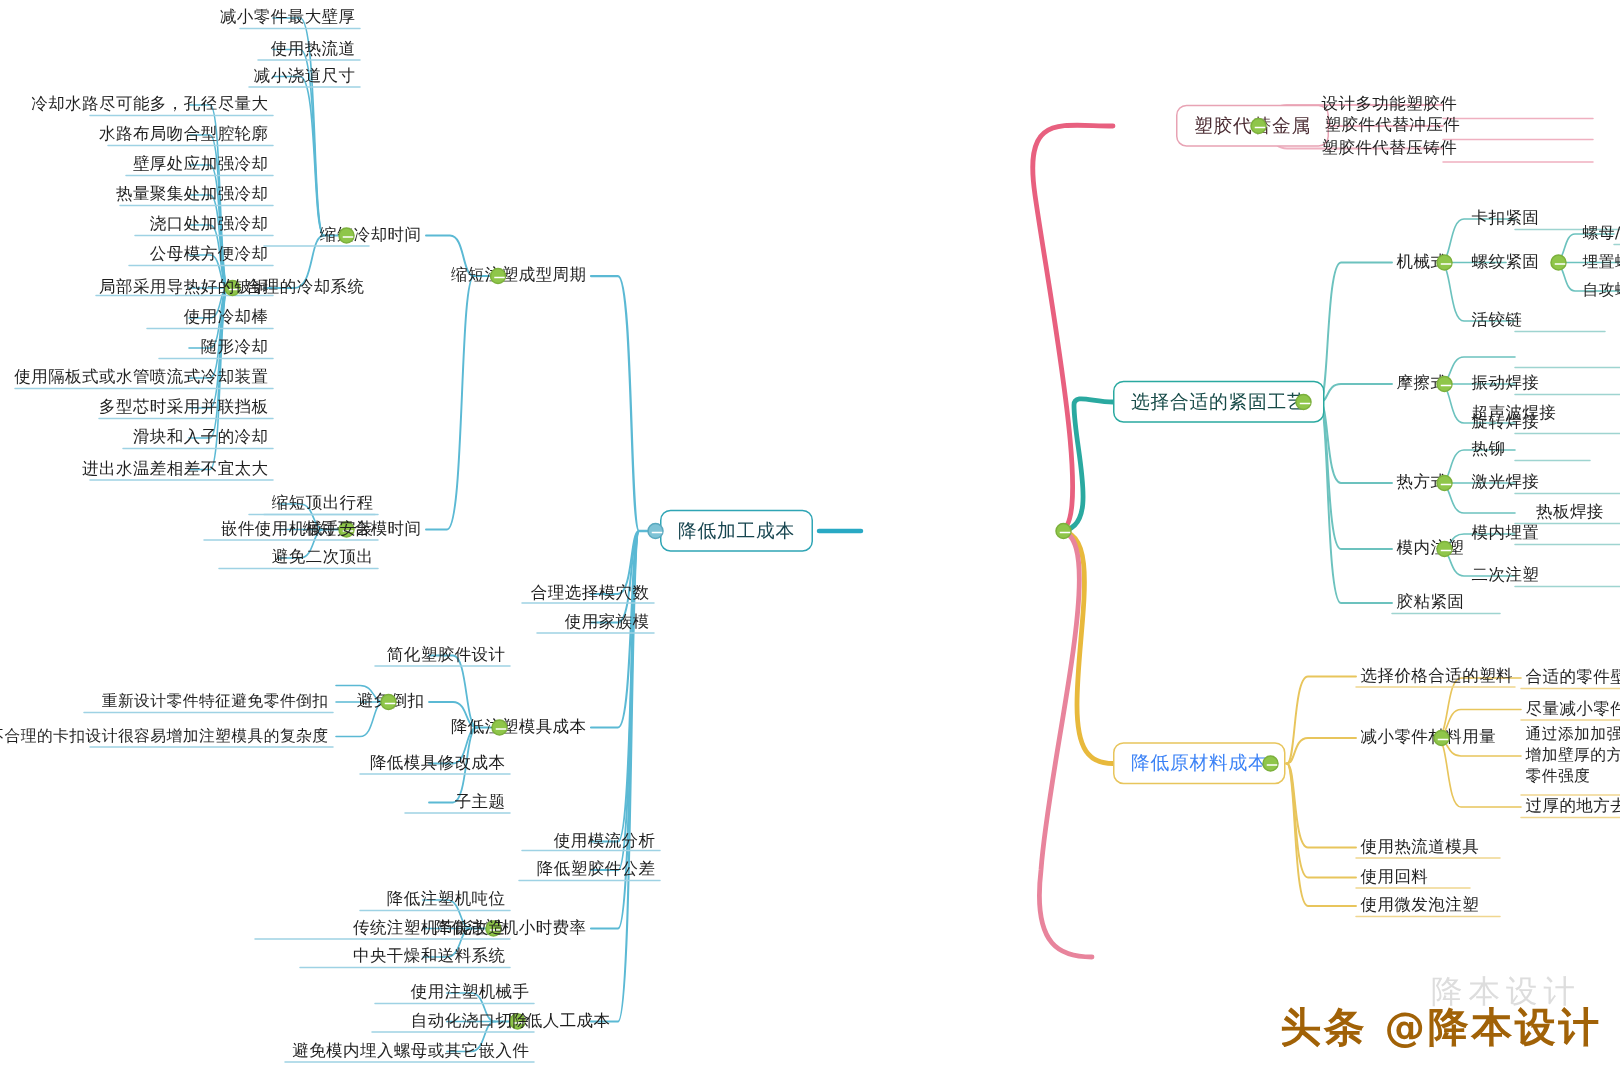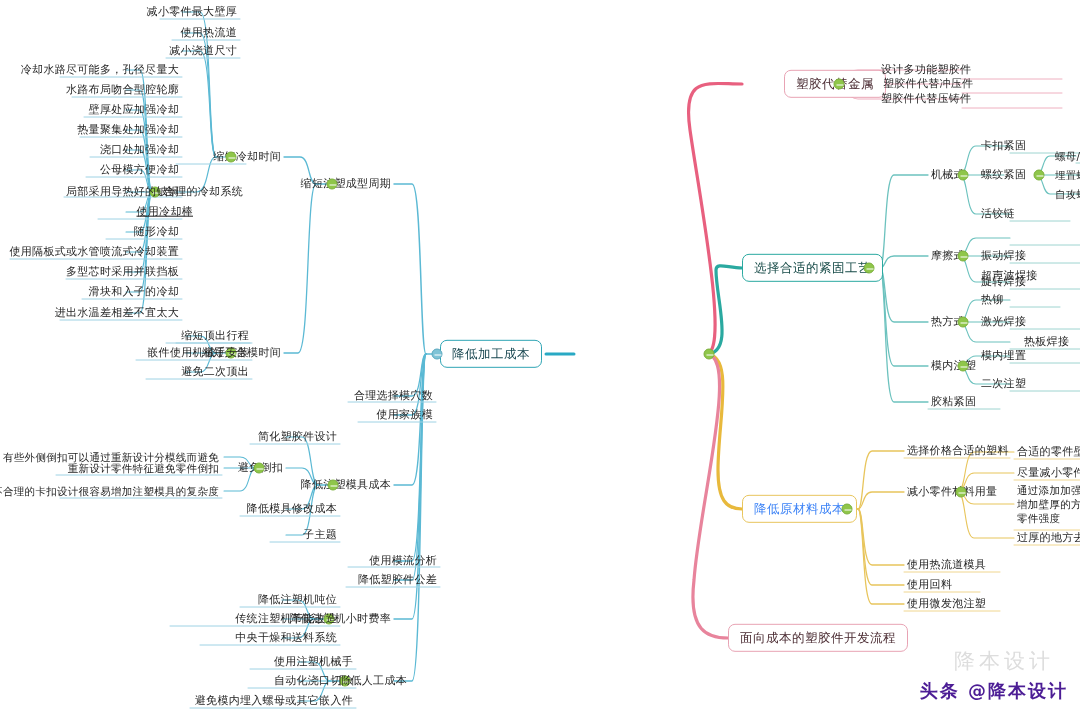--- a/index.html
+++ b/index.html
@@ -26,22 +26,22 @@
   .leaf.wrap{white-space:normal;width:118px;line-height:1.35;}
   .r{text-align:left;}
   .l{text-align:right;transform:translate(-100%,-50%);}
   
   .toggle{position:absolute;width:11px;height:11px;border-radius:50%;
           transform:translate(-50%,-50%);box-sizing:border-box;}
   .toggle::after{content:"";position:absolute;left:2px;top:4.5px;
                  width:7px;height:1.5px;background:#ffffff;}
   .tg-green{background:#8fc64a;border:1px solid #7cb03c;}
   .tg-cyan{background:#7fc3d6;border:1px solid #5aa9bf;}
-  .watermark{position:absolute;right:12px;bottom:8px;font-size:18px;
-             font-weight:bold;color:#4c1d95;letter-spacing:2px;margin-top:26px;}
+  .watermark{position:absolute;right:12px;bottom:8px;font-size:27px;
+             font-weight:bold;color:#a16207;letter-spacing:2px;margin-top:26px;}
   .wm-ghost{position:absolute;right:26px;bottom:36px;font-size:21px;
             color:#dddddd;letter-spacing:4px;}
 </style>
 </head>
 <body>
 
 <div id="canvas">
 
 <svg class="links" viewBox="0 0 1080 711">
   <g fill="none" stroke-linecap="round">
@@ -271,21 +271,20 @@
 <div class="node leaf r" style="left:904px;top:492px;">减小零件材料用量</div>
 <div class="toggle tg-green" style="left:961px;top:492px;"></div>
 <div class="node leaf r" style="left:1014px;top:452px;">合适的零件壁厚</div>
 <div class="node leaf r" style="left:1014px;top:473px;">尽量减小零件壁厚</div>
 <div class="node leaf r wrap sm" style="left:1014px;top:504px;">通过添加加强筋而不是增加壁厚的方法来提高零件强度</div>
 <div class="node leaf r" style="left:1014px;top:538px;">过厚的地方去除材料</div>
 <div class="node leaf r" style="left:904px;top:565px;">使用热流道模具</div>
 <div class="node leaf r" style="left:904px;top:585px;">使用回料</div>
 <div class="node leaf r" style="left:904px;top:604px;">使用微发泡注塑</div>
 
-<div class="node lvl1 pk2" style="left:728px;top:638px;">面向成本的塑胶件开发流程</div>
 
 <div class="node lvl1 cy" style="left:440px;top:354px;">降低加工成本</div>
 <div class="toggle tg-cyan" style="left:437px;top:354px;"></div>
 
 <div class="node leaf l" style="left:394px;top:184px;">缩短注塑成型周期</div>
 <div class="toggle tg-green" style="left:332px;top:184px;"></div>
 
 <div class="node leaf l" style="left:284px;top:157px;">缩短冷却时间</div>
 <div class="toggle tg-green" style="left:231px;top:157px;"></div>
 <div class="node leaf l" style="left:240px;top:12px;">减小零件最大壁厚</div>
@@ -294,42 +293,41 @@
 <div class="node leaf l" style="left:246px;top:192px;">合理的冷却系统</div>
 <div class="toggle tg-green" style="left:155px;top:192px;"></div>
 
 <div class="node leaf l" style="left:182px;top:70px;">冷却水路尽可能多，孔径尽量大</div>
 <div class="node leaf l" style="left:182px;top:90px;">水路布局吻合型腔轮廓</div>
 <div class="node leaf l" style="left:182px;top:110px;">壁厚处应加强冷却</div>
 <div class="node leaf l" style="left:182px;top:130px;">热量聚集处加强冷却</div>
 <div class="node leaf l" style="left:182px;top:150px;">浇口处加强冷却</div>
 <div class="node leaf l" style="left:182px;top:170px;">公母模方便冷却</div>
 <div class="node leaf l" style="left:182px;top:192px;">局部采用导热好的铍铜</div>
-<div class="node leaf l" style="left:196px;top:212px;text-decoration:underline;">使用冷却棒</div>
+<div class="node leaf l" style="left:182px;top:212px;">使用冷却棒</div>
 <div class="node leaf l" style="left:182px;top:232px;">随形冷却</div>
 <div class="node leaf l" style="left:182px;top:252px;">使用隔板式或水管喷流式冷却装置</div>
 <div class="node leaf l" style="left:182px;top:272px;">多型芯时采用并联挡板</div>
 <div class="node leaf l" style="left:182px;top:292px;">滑块和入子的冷却</div>
 <div class="node leaf l" style="left:182px;top:313px;">进出水温差相差不宜太大</div>
 
 <div class="node leaf l" style="left:284px;top:353px;">缩短开合模时间</div>
 <div class="toggle tg-green" style="left:231px;top:353px;"></div>
 <div class="node leaf l" style="left:252px;top:336px;">缩短顶出行程</div>
 <div class="node leaf l" style="left:252px;top:353px;">嵌件使用机械手安装</div>
 <div class="node leaf l" style="left:252px;top:372px;">避免二次顶出</div>
 
 <div class="node leaf l" style="left:436px;top:396px;">合理选择模穴数</div>
 <div class="node leaf l" style="left:436px;top:415px;">使用家族模</div>
 
 <div class="node leaf l" style="left:394px;top:485px;">降低注塑模具成本</div>
 <div class="toggle tg-green" style="left:333px;top:485px;"></div>
 <div class="node leaf l" style="left:340px;top:437px;">简化塑胶件设计</div>
 <div class="node leaf l" style="left:286px;top:468px;">避免倒扣</div>
 <div class="toggle tg-green" style="left:259px;top:468px;"></div>
-<div class="node leaf l sm" style="left:222px;top:457px;">有些外侧倒扣可以通过重新设计分模线而避免</div>
 <div class="node leaf l sm" style="left:222px;top:468px;">重新设计零件特征避免零件倒扣</div>
 <div class="node leaf l sm" style="left:222px;top:491px;">不合理的卡扣设计很容易增加注塑模具的复杂度</div>
 <div class="node leaf l" style="left:340px;top:509px;">降低模具修改成本</div>
 <div class="node leaf l" style="left:340px;top:535px;">子主题</div>
 
 <div class="node leaf l" style="left:440px;top:561px;">使用模流分析</div>
 <div class="node leaf l" style="left:440px;top:580px;">降低塑胶件公差</div>
 
 <div class="node leaf l" style="left:394px;top:619px;">降低注塑机小时费率</div>
 <div class="toggle tg-green" style="left:329px;top:619px;"></div>

